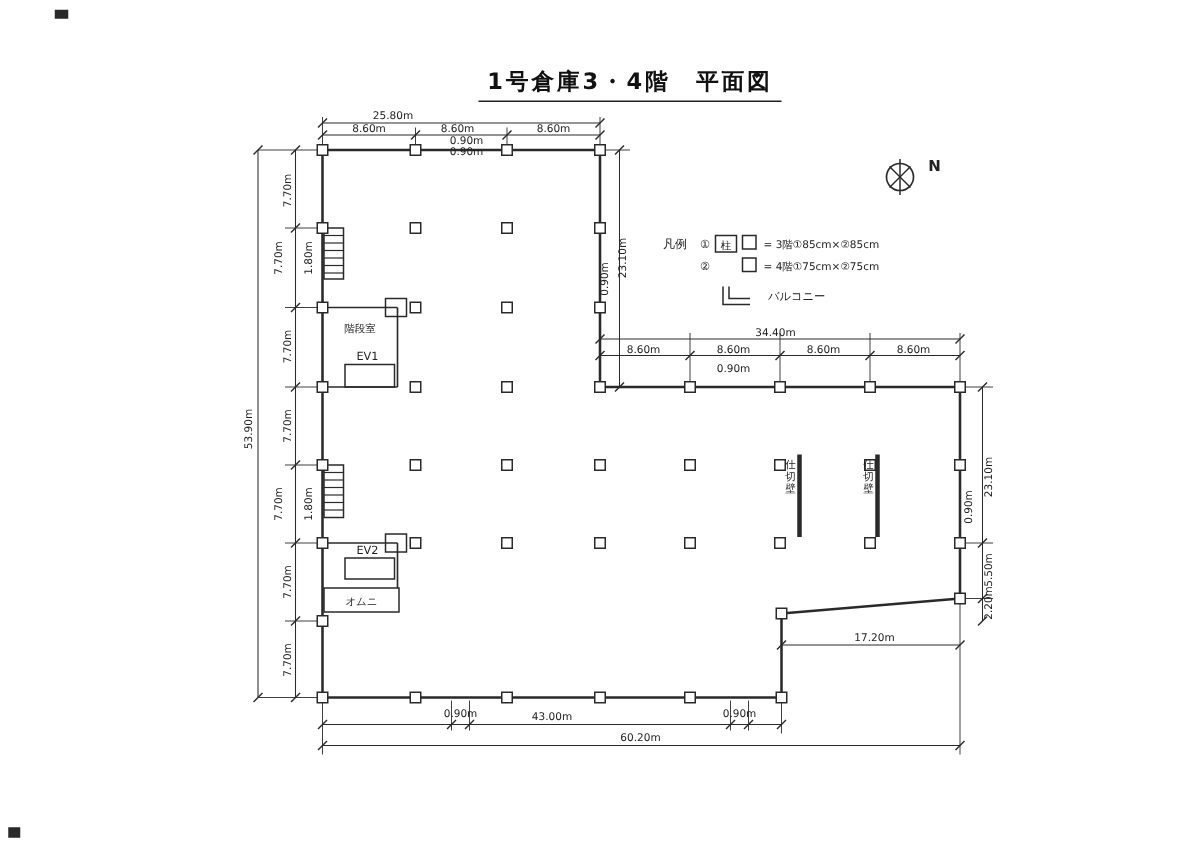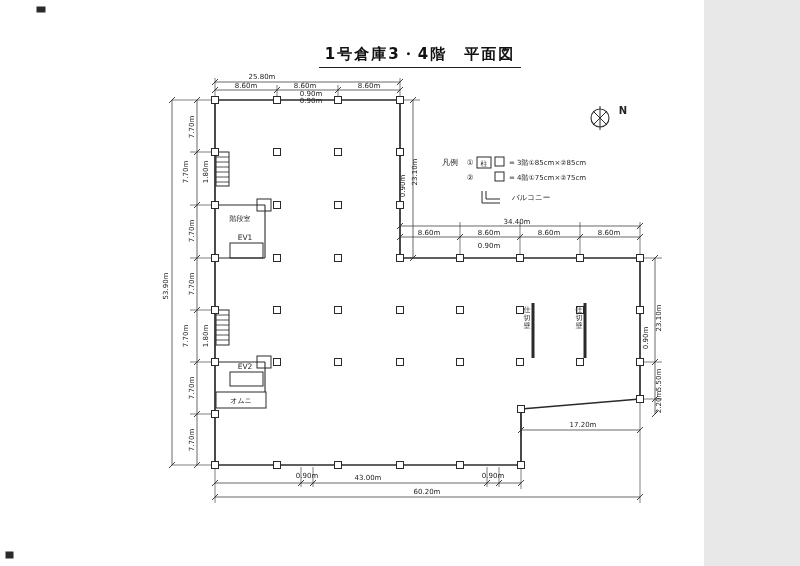--- a/index.html
+++ b/index.html
@@ -1,16 +1,16 @@
 <!DOCTYPE html>
 <html><head>
 <meta charset="utf-8">
 <style>
   html,body{margin:0;padding:0;background:#e8e8e8;}
-  #page{position:relative;width:704px;height:566px;background:#ffffff;overflow:hidden;
+  #page{position:relative;width:800px;height:566px;background:#ffffff;overflow:hidden;
         font-family:"DejaVu Sans","Liberation Sans",sans-serif;}
   #plan-svg{position:absolute;left:0;top:0;}
   #plan-svg text{font-family:"DejaVu Sans","Liberation Sans",sans-serif;fill:#222;}
   #title-wrap{position:absolute;left:0;top:44px;width:800px;text-align:center;pointer-events:none;}
   #page-title{display:inline-block;margin-left:40px;font-size:15px;font-weight:bold;
               letter-spacing:2px;color:#111;border-bottom:1.6px solid #222;padding:0 6px 3px 6px;}
 </style>
 </head>
 <body>
 

